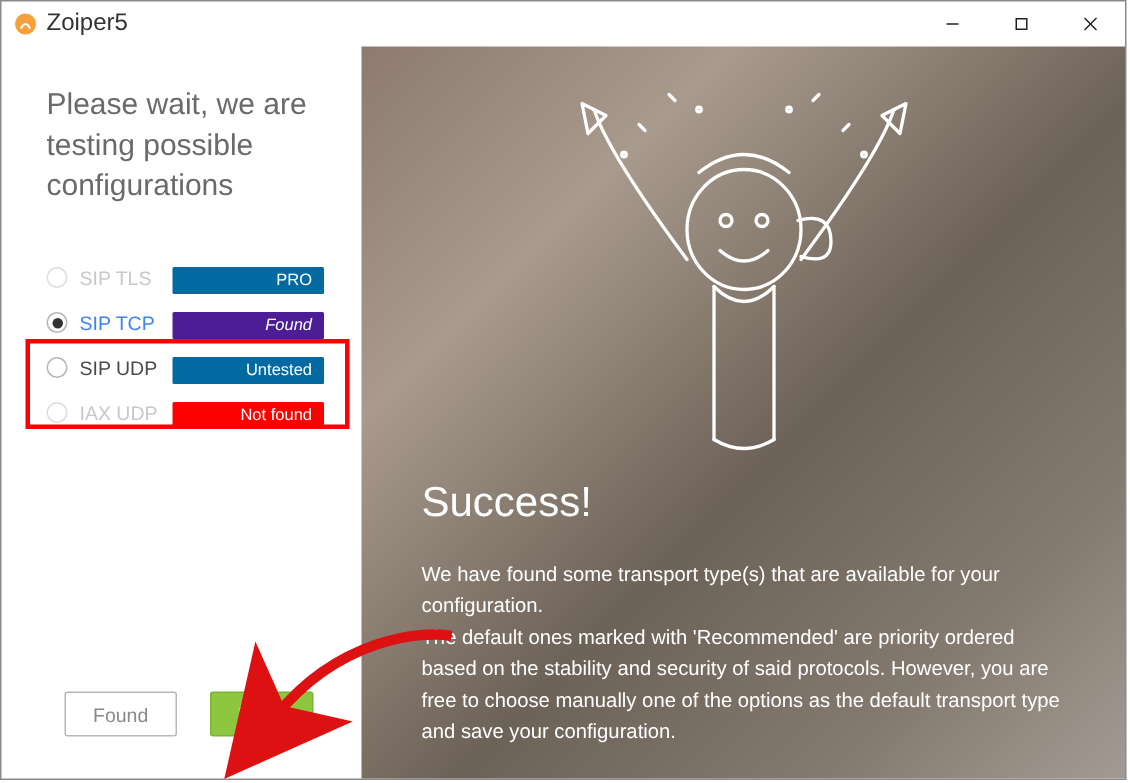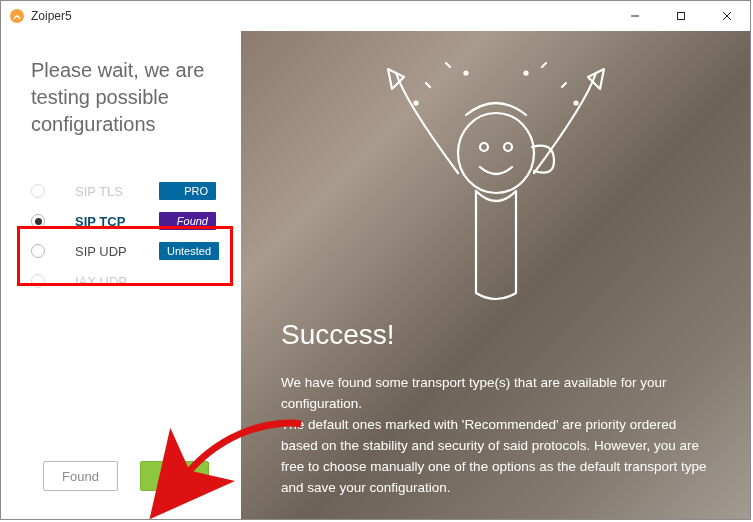--- a/index.html
+++ b/index.html
@@ -18,21 +18,21 @@
     position: relative;
     background: #fff;
     display: flex;
     flex-direction: column;
   }
   .titlebar {
     height: 30px;
     display: flex;
     align-items: center;
     padding: 0 0 0 8px;
-    font-size: 12px;
+    font-size: 16px;
     color: #333;
     position: relative;
   }
   .titlebar .app-icon {
     width: 16px; height: 16px;
     margin-right: 6px;
     position: relative;
   }
   .titlebar .app-icon svg { width:16px; height:16px; }
   .win-controls {
@@ -71,25 +71,24 @@
     color: #6a6a6a;
     line-height: 1.35;
     margin-bottom: 40px;
   }
   .config-list {
     display: flex;
     flex-direction: column;
   }
   .config-row {
     display: flex;
-    align-items: center;
+    align-items: flex-start;
     height: 26px;
     margin-bottom: 4px;
     position: relative;
-    gap: 22px;
   }
   .radio {
     width: 14px; height: 14px;
     border-radius: 50%;
     border: 1.5px solid #b5b5b5;
     margin-right: 8px;
     display: inline-flex;
     align-items: center;
     justify-content: center;
     flex-shrink: 0;
@@ -101,21 +100,21 @@
     border-radius: 50%;
   }
   .radio.disabled { border-color: #dcdcdc; }
   .cfg-label {
     font-size: 13px;
     color: #4a4a4a;
     width: 62px;
     flex-shrink: 0;
   }
   .cfg-label.disabled { color: #c8c8c8; }
-  .cfg-label.bold { font-weight: 700; color: #0c4a6e; }
+  .cfg-label.bold { font-weight: 400; color: #3b82f6; }
   .status-bar {
     flex: 1;
     height: 18px;
     display: flex;
     align-items: center;
     justify-content: flex-end;
     padding: 0 8px;
     font-size: 11px;
     color: #fff;
     border-radius: 1px;
@@ -251,20 +250,21 @@
           <span class="status-bar status-green">Found</span>
         </div>
         <div class="config-row">
           <span class="radio"></span>
           <span class="cfg-label">SIP UDP</span>
           <span class="status-bar status-orange">Untested</span>
         </div>
         <div class="config-row">
           <span class="radio disabled"></span>
           <span class="cfg-label disabled">IAX UDP</span>
+          <span class="status-bar status-red">Not found</span>
         </div>
       </div>
 
       <div class="footer-buttons">
         <button class="btn btn-back">Found</button>
         <button class="btn btn-next">Next</button>
       </div>
     </div>
 
     <div class="highlight-box"></div>

